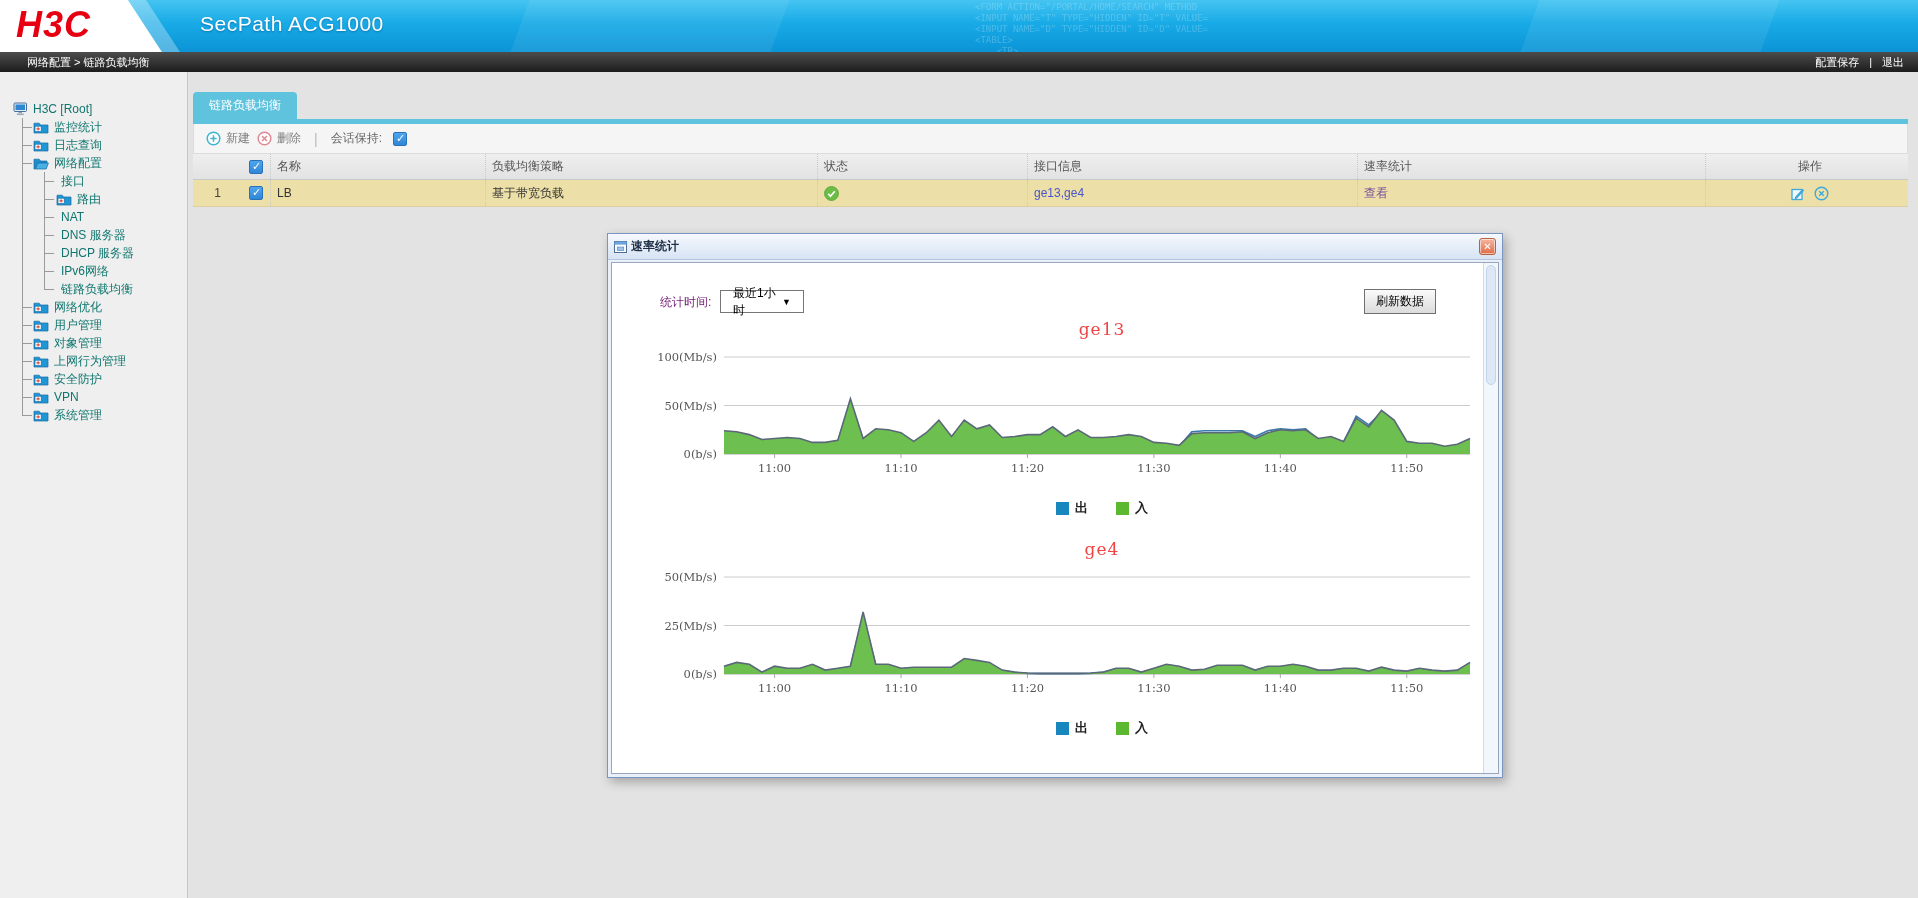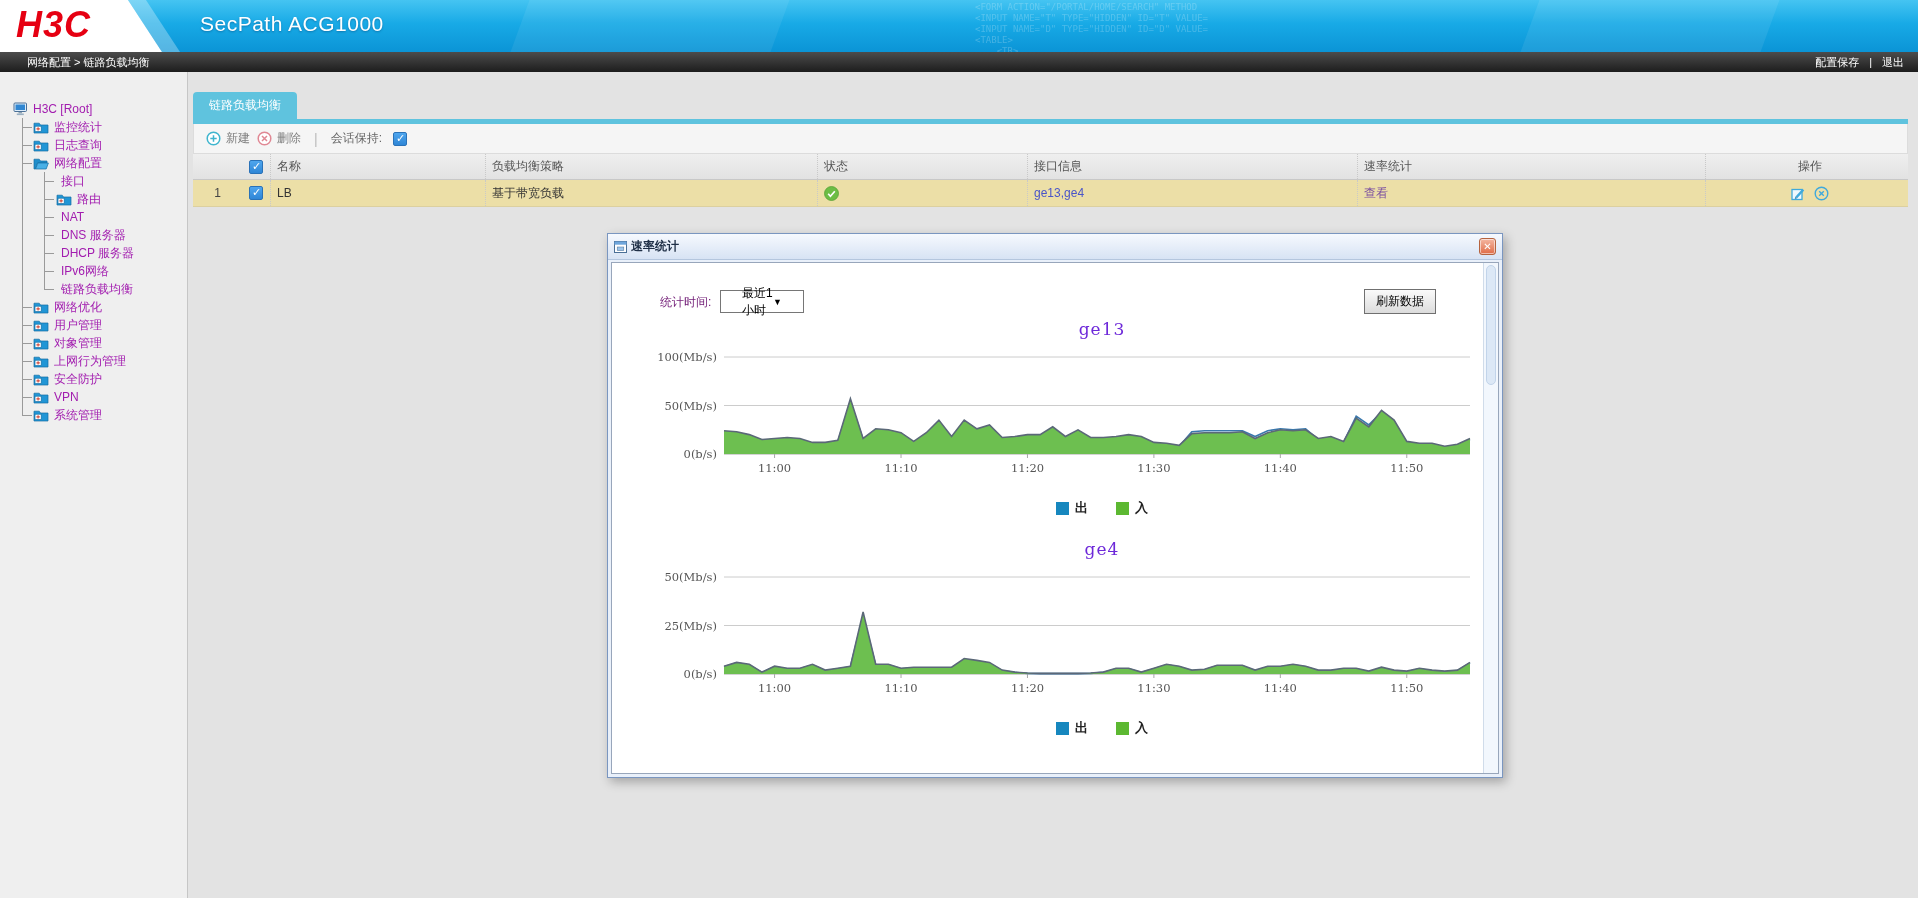--- a/index.html
+++ b/index.html
@@ -25,21 +25,21 @@
   
   .crumbbar{position:absolute;left:0;top:52px;width:1918px;height:20px;
             background:linear-gradient(180deg,#4c4c4c,#1d1d1d);display:flex;align-items:center;
             color:#fff;font-size:11px;}
   .crumbbar .bc{margin-left:27px;}
   .crumbbar .right{margin-left:auto;margin-right:14px;display:flex;gap:10px;align-items:center;}
   .crumbbar .right span{cursor:pointer;}
 
   
   .side{position:absolute;left:0;top:72px;width:188px;bottom:0;background:#efefef;border-right:1px solid #c6c6c6;
-        font-size:12px;color:#a21caf;padding-top:28px;}
+        font-size:12px;color:#0f766e;padding-top:28px;}
   .trow{display:flex;align-items:center;height:18px;white-space:nowrap;cursor:pointer;}
   .trow .lbl{margin-left:5px;}
   .t-root{padding-left:13px;}
   .t-l1{padding-left:33px;position:relative;}
   .t-l2{padding-left:56px;position:relative;}
   .t-l1::before,.t-l2::before{content:"";position:absolute;top:9px;width:10px;border-top:1px solid #9a9a9a;}
   .t-l1::before{left:22px;}
   .t-l2::before{left:44px;}
   .vguide1{position:absolute;left:22px;border-left:1px solid #9a9a9a;}
   .vguide2{position:absolute;left:44px;border-left:1px solid #9a9a9a;}
@@ -86,28 +86,28 @@
           display:flex;align-items:center;padding:0 6px;font-size:12px;font-weight:bold;color:#1f2f46;}
   .mtitle .ttxt{margin-left:4px;}
   .mclose{margin-left:auto;width:17px;height:17px;border-radius:3px;border:1px solid #b5633e;
           background:linear-gradient(180deg,#f4b7a2,#e06c47);color:#fff;font-size:10px;font-weight:bold;
           display:flex;align-items:center;justify-content:center;cursor:pointer;box-shadow:inset 0 0 0 1px rgba(255,255,255,.55);}
   .mbody{position:absolute;left:3px;right:3px;top:28px;bottom:3px;background:#fff;border:1px solid #98a6bb;overflow:hidden;}
   .mscroll{position:absolute;right:0;top:0;bottom:0;width:15px;background:#f2f7fd;border-left:1px solid #d0dcea;}
   .mthumb{position:absolute;left:2px;right:2px;top:2px;height:120px;background:#dce8f6;border:1px solid #c2d4ea;border-radius:6px;cursor:pointer;}
   .mctl-label{position:absolute;left:48px;top:31px;font-size:12px;color:#701a75;}
   .mselect{position:absolute;left:108px;top:27px;width:84px;height:23px;border:1px solid #767676;background:#fff;
-           font-size:12px;color:#000;display:flex;align-items:center;padding:0 21px;cursor:pointer;}
+           font-size:12px;color:#000;display:flex;align-items:center;padding:0 12px;cursor:pointer;}
   .mselect .car{margin-left:auto;font-size:9px;}
   .mrefresh{position:absolute;right:62px;top:26px;height:25px;padding:0 11px;border:1px solid #707070;
             background:linear-gradient(180deg,#fafafa,#dcdcdc);font-size:12px;color:#000;display:flex;
             align-items:center;cursor:pointer;}
   .charts{position:absolute;left:8px;top:0;right:15px;bottom:0;padding-top:56px;}
   .chart-title{width:860px;padding-left:104px;text-align:center;font-family:"DejaVu Serif",serif;
-               font-size:17px;color:#6d28d9;letter-spacing:1px;height:24px;}
+               font-size:17px;color:#ef4444;letter-spacing:1px;height:24px;}
   .chart-legend{width:860px;padding-left:104px;text-align:center;margin-top:14px;height:18px;font-size:13px;
                 font-weight:bold;color:#222;}
   .chart-legend .li{display:inline-flex;align-items:center;gap:6px;margin:0 14px;}
   .chart-legend .sw{width:13px;height:13px;display:inline-block;}
   .chart-block + .chart-block{margin-top:22px;}
   svg text{font-family:"DejaVu Serif",serif;fill:#555;}
 </style>
 </head>
 <body>
 

